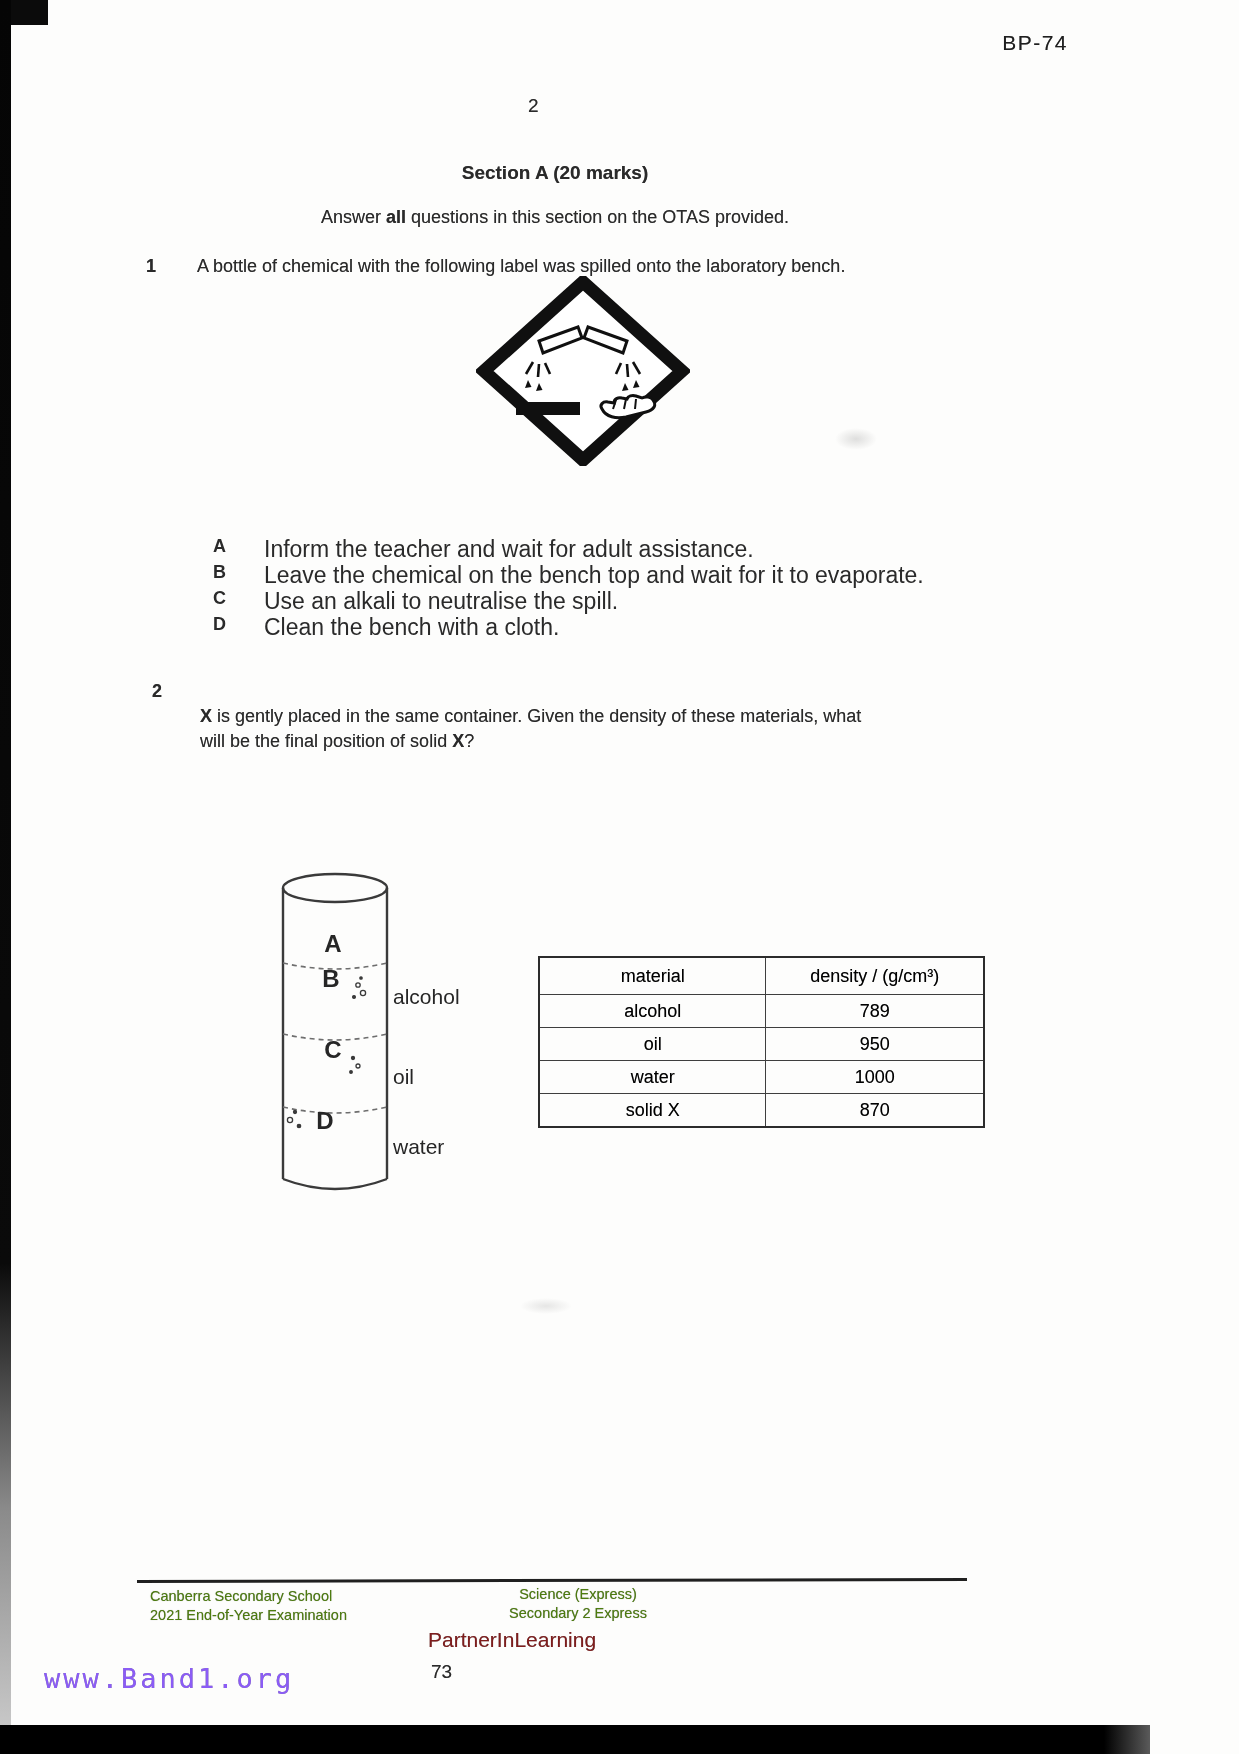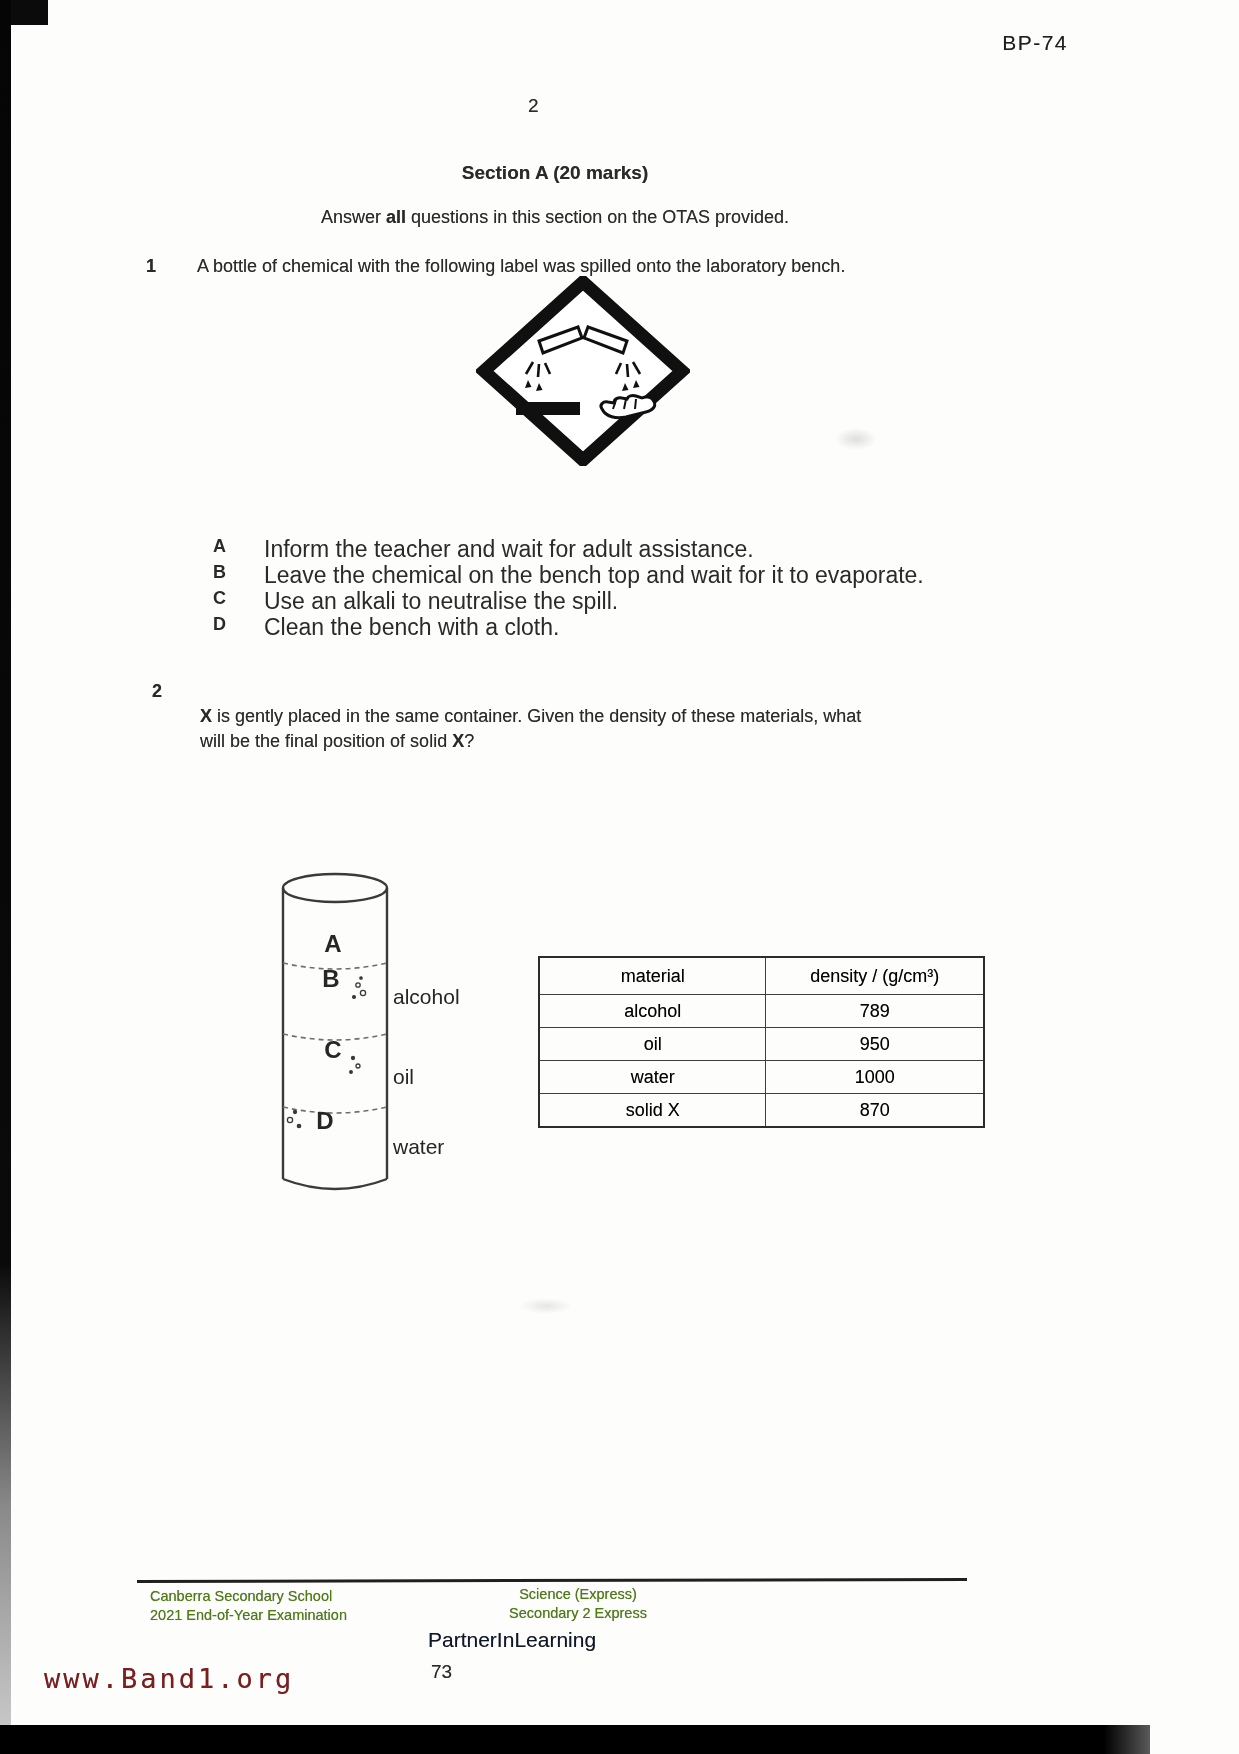--- a/index.html
+++ b/index.html
@@ -46,24 +46,24 @@
   table.density tr.hdr th { height:36px; border-top:2.6px solid #2c2c2c; }
   table.density { border:2.2px solid #2c2c2c; }
   table.density col.c1 { width:51%; } table.density col.c2 { width:49%; }
 
   
   .footer-rule { position:absolute; left:137px; top:1579px; width:830px; height:3px;
                  background:#202020; transform:rotate(-0.15deg); }
   .footer-small { font-size:14.5px; line-height:19px; color:#4d7c0f; text-shadow:0 0 0.7px rgba(70,70,70,0.6); }
   .footer-left   { left:150px; top:1587px; white-space:nowrap; position:absolute; }
   .footer-center { left:452px; top:1585px; width:252px; text-align:center; position:absolute; }
-  .brand    { left:428px; top:1628px; font-size:21px; color:#0f172a; }
+  .brand    { left:428px; top:1628px; font-size:21px; color:#7f1d1d; }
   .page-ref { left:431px; top:1661px; font-size:19px; }
   .watermark { left:44px; top:1663px; font-family:"DejaVu Sans Mono","Liberation Mono",monospace;
-               font-size:27px; letter-spacing:3px; color:#7f1d1d; }
+               font-size:27px; letter-spacing:3px; color:#8b5cf6; }
 
   svg text { font-family:"Liberation Sans","DejaVu Sans",sans-serif; fill:#262626; }
 </style>
 </head>
 <body>
 
 <div class="page">
 
   <div class="corner-mark"></div>
   <div class="left-strip"></div>

